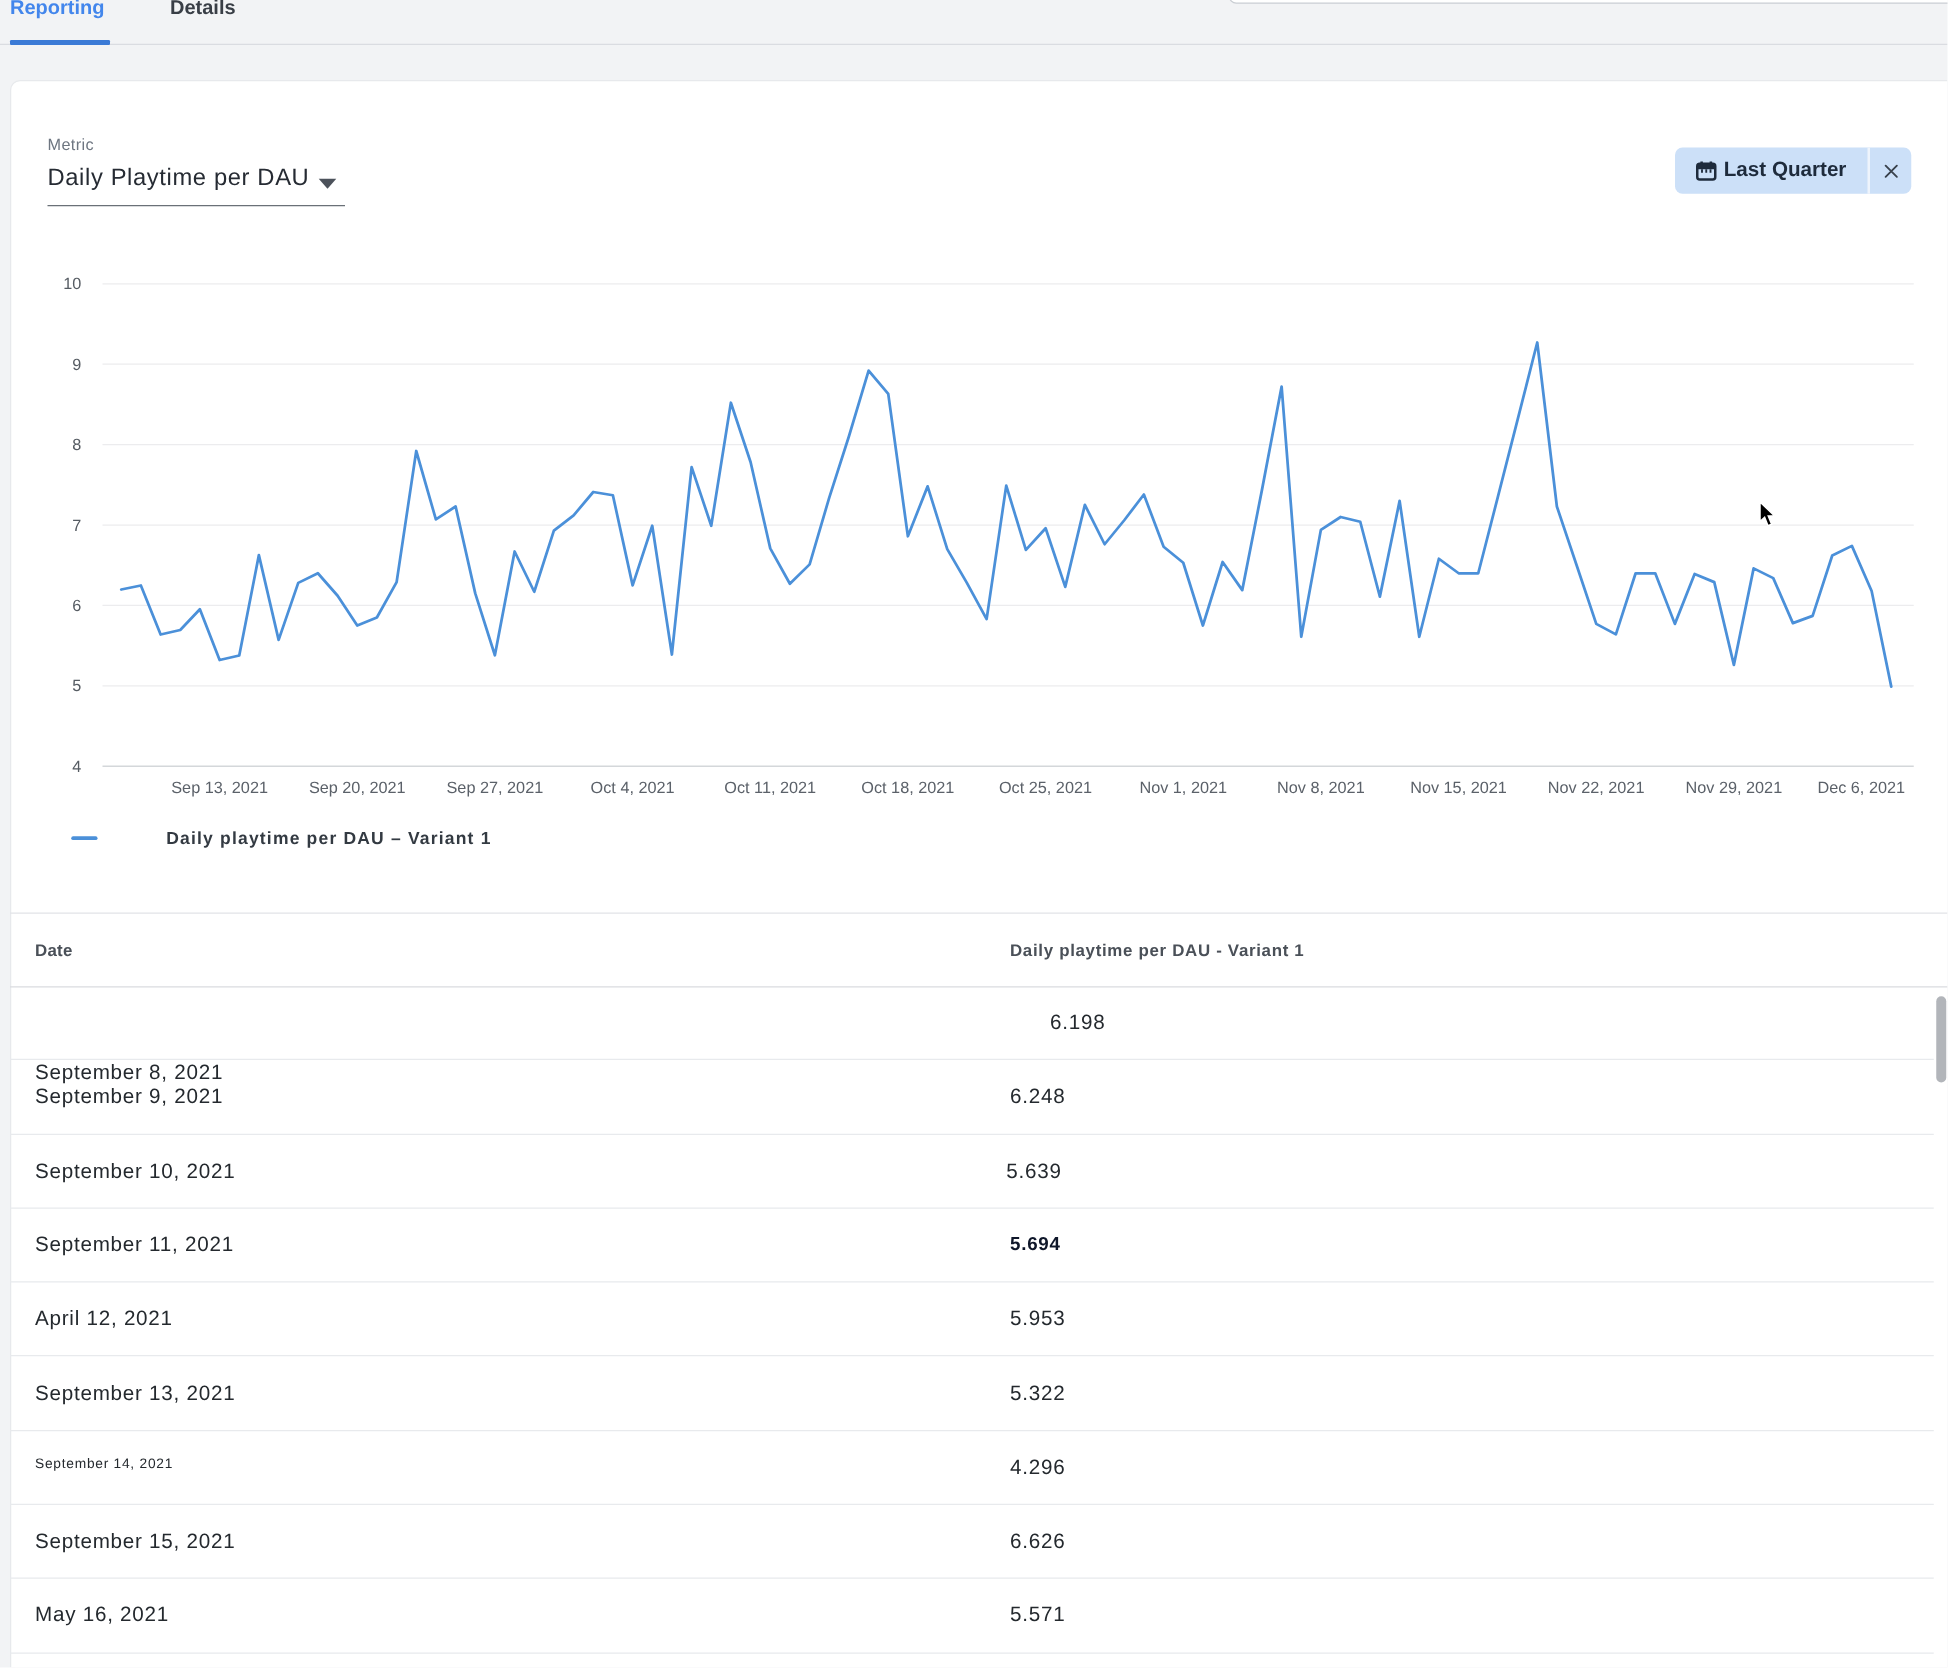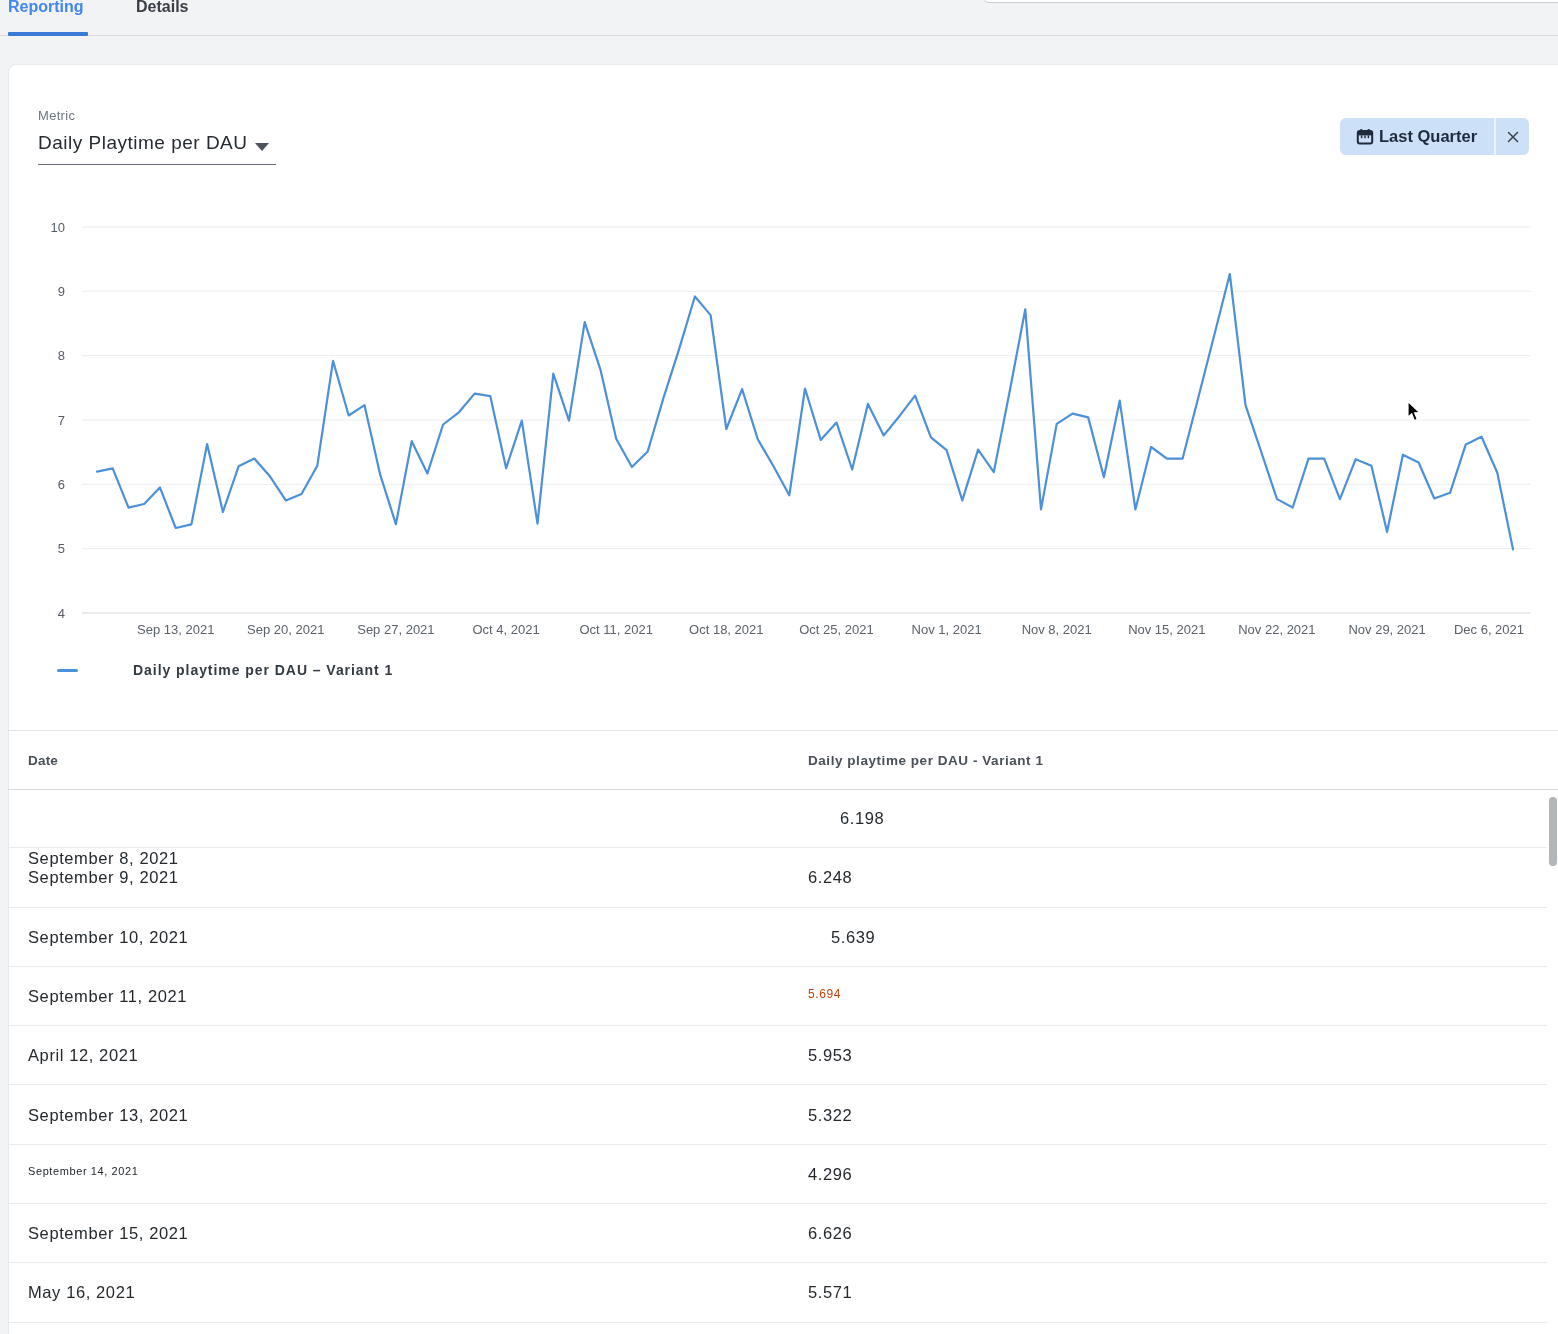--- a/index.html
+++ b/index.html
@@ -92,24 +92,24 @@
   <div class="abs" style="left:1549px; top:797px; width:8px; height:69px; background:#b2b5ba; border-radius:4px;"></div>
 
   <div class="abs" style="left:8px; top:789.0px; width:1539px; height:59.3px; border-bottom:1px solid #e8eaed;"></div>
   <div class="abs" style="left:28px; top:849px; font-size:16.5px; letter-spacing:0.6px; color:#24292e;">September 8, 2021</div>
   <div class="abs" style="left:808px; top:809.0px; font-size:16.5px; letter-spacing:0.6px; color:#24292e;margin-left:32px;">6.198</div>
   <div class="abs" style="left:8px; top:848.3px; width:1539px; height:59.3px; border-bottom:1px solid #e8eaed;"></div>
   <div class="abs" style="left:28px; top:868.3px; font-size:16.5px; letter-spacing:0.6px; color:#24292e;">September 9, 2021</div>
   <div class="abs" style="left:808px; top:868.3px; font-size:16.5px; letter-spacing:0.6px; color:#24292e;">6.248</div>
   <div class="abs" style="left:8px; top:907.6px; width:1539px; height:59.3px; border-bottom:1px solid #e8eaed;"></div>
   <div class="abs" style="left:28px; top:927.6px; font-size:16.5px; letter-spacing:0.6px; color:#24292e;">September 10, 2021</div>
-  <div class="abs" style="left:831px; top:927.6px; font-size:16.5px; letter-spacing:0.6px; color:#24292e;">5.639</div>
+  <div class="abs" style="left:805px; top:927.6px; font-size:16.5px; letter-spacing:0.6px; color:#24292e;">5.639</div>
   <div class="abs" style="left:8px; top:966.9px; width:1539px; height:59.3px; border-bottom:1px solid #e8eaed;"></div>
   <div class="abs" style="left:28px; top:986.9px; font-size:16.5px; letter-spacing:0.6px; color:#24292e;">September 11, 2021</div>
-  <div class="abs" style="left:808px; top:986.9px; font-size:12px; letter-spacing:0.6px; color:#c2410c;">5.694</div>
+  <div class="abs" style="left:808px; top:986.9px; font-size:15px; letter-spacing:0.6px; color:#0f172a;font-weight:bold;">5.694</div>
   <div class="abs" style="left:8px; top:1026.2px; width:1539px; height:59.3px; border-bottom:1px solid #e8eaed;"></div>
   <div class="abs" style="left:28px; top:1046.2px; font-size:16.5px; letter-spacing:0.6px; color:#24292e;">April 12, 2021</div>
   <div class="abs" style="left:808px; top:1046.2px; font-size:16.5px; letter-spacing:0.6px; color:#24292e;">5.953</div>
   <div class="abs" style="left:8px; top:1085.5px; width:1539px; height:59.3px; border-bottom:1px solid #e8eaed;"></div>
   <div class="abs" style="left:28px; top:1105.5px; font-size:16.5px; letter-spacing:0.6px; color:#24292e;">September 13, 2021</div>
   <div class="abs" style="left:808px; top:1105.5px; font-size:16.5px; letter-spacing:0.6px; color:#24292e;">5.322</div>
   <div class="abs" style="left:8px; top:1144.8px; width:1539px; height:59.3px; border-bottom:1px solid #e8eaed;"></div>
   <div class="abs" style="left:28px; top:1164.8px; font-size:11px; letter-spacing:0.6px; color:#24292e;">September 14, 2021</div>
   <div class="abs" style="left:808px; top:1164.8px; font-size:16.5px; letter-spacing:0.6px; color:#24292e;">4.296</div>
   <div class="abs" style="left:8px; top:1204.1px; width:1539px; height:59.3px; border-bottom:1px solid #e8eaed;"></div>

